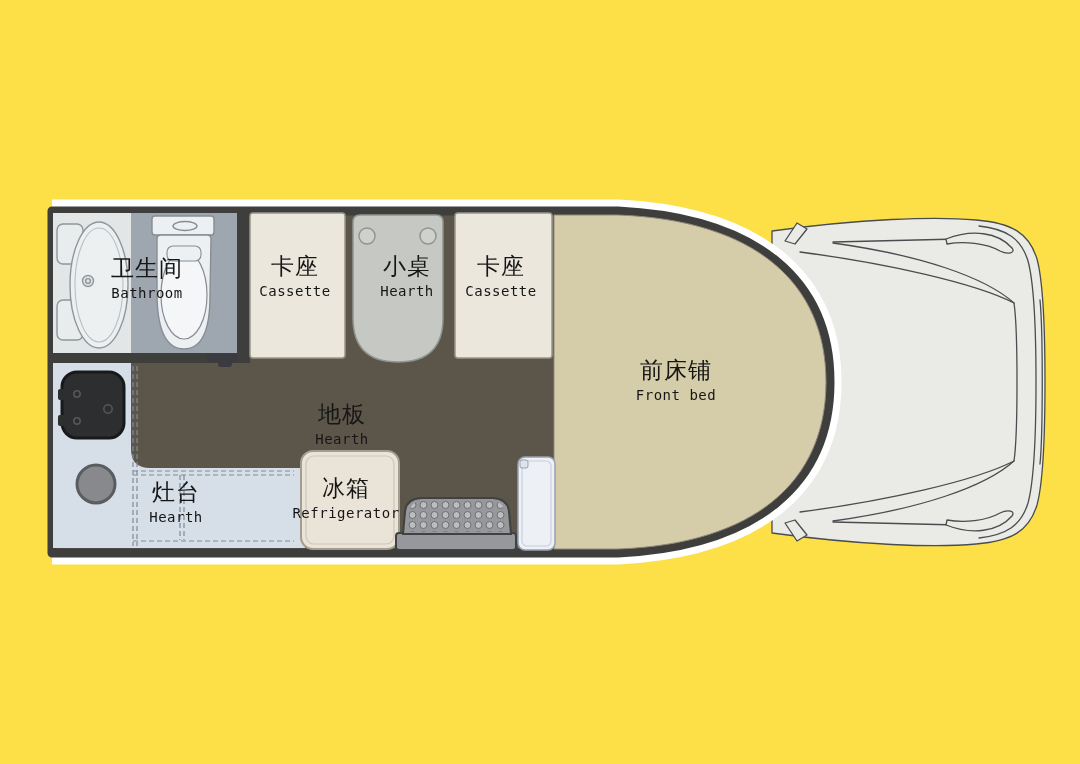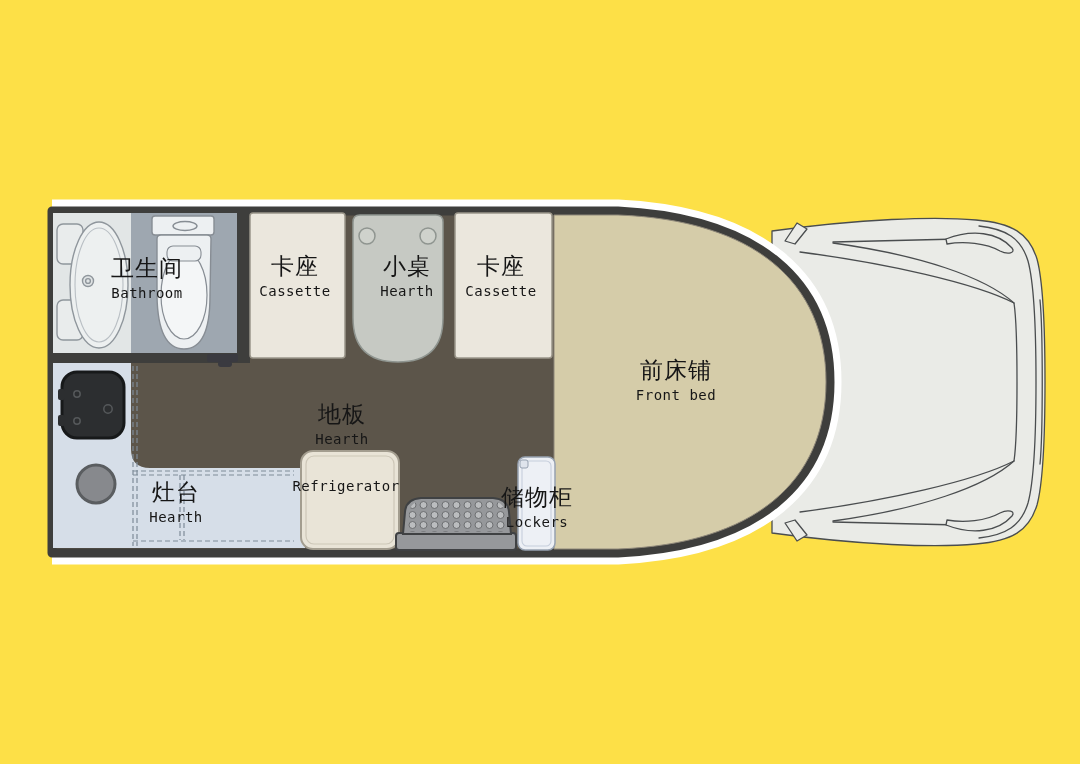--- a/index.html
+++ b/index.html
@@ -163,21 +163,18 @@
   <div class="zh">灶台</div>
   <div class="en">Hearth</div>
 </div>
 
 <div class="lbl" style="left:676px;top:357px">
   <div class="zh">前床铺</div>
   <div class="en">Front bed</div>
 </div>
 
 <div class="lbl" style="left:346px;top:475px">
+  <div class="zh">冰箱</div>
   <div class="en">Refrigerator</div>
 </div>
 
-<div class="lbl" style="left:537px;top:484px">
-  <div class="zh">储物柜</div>
-  <div class="en">Lockers</div>
-</div>
 
 </div>
 
 </body></html>

